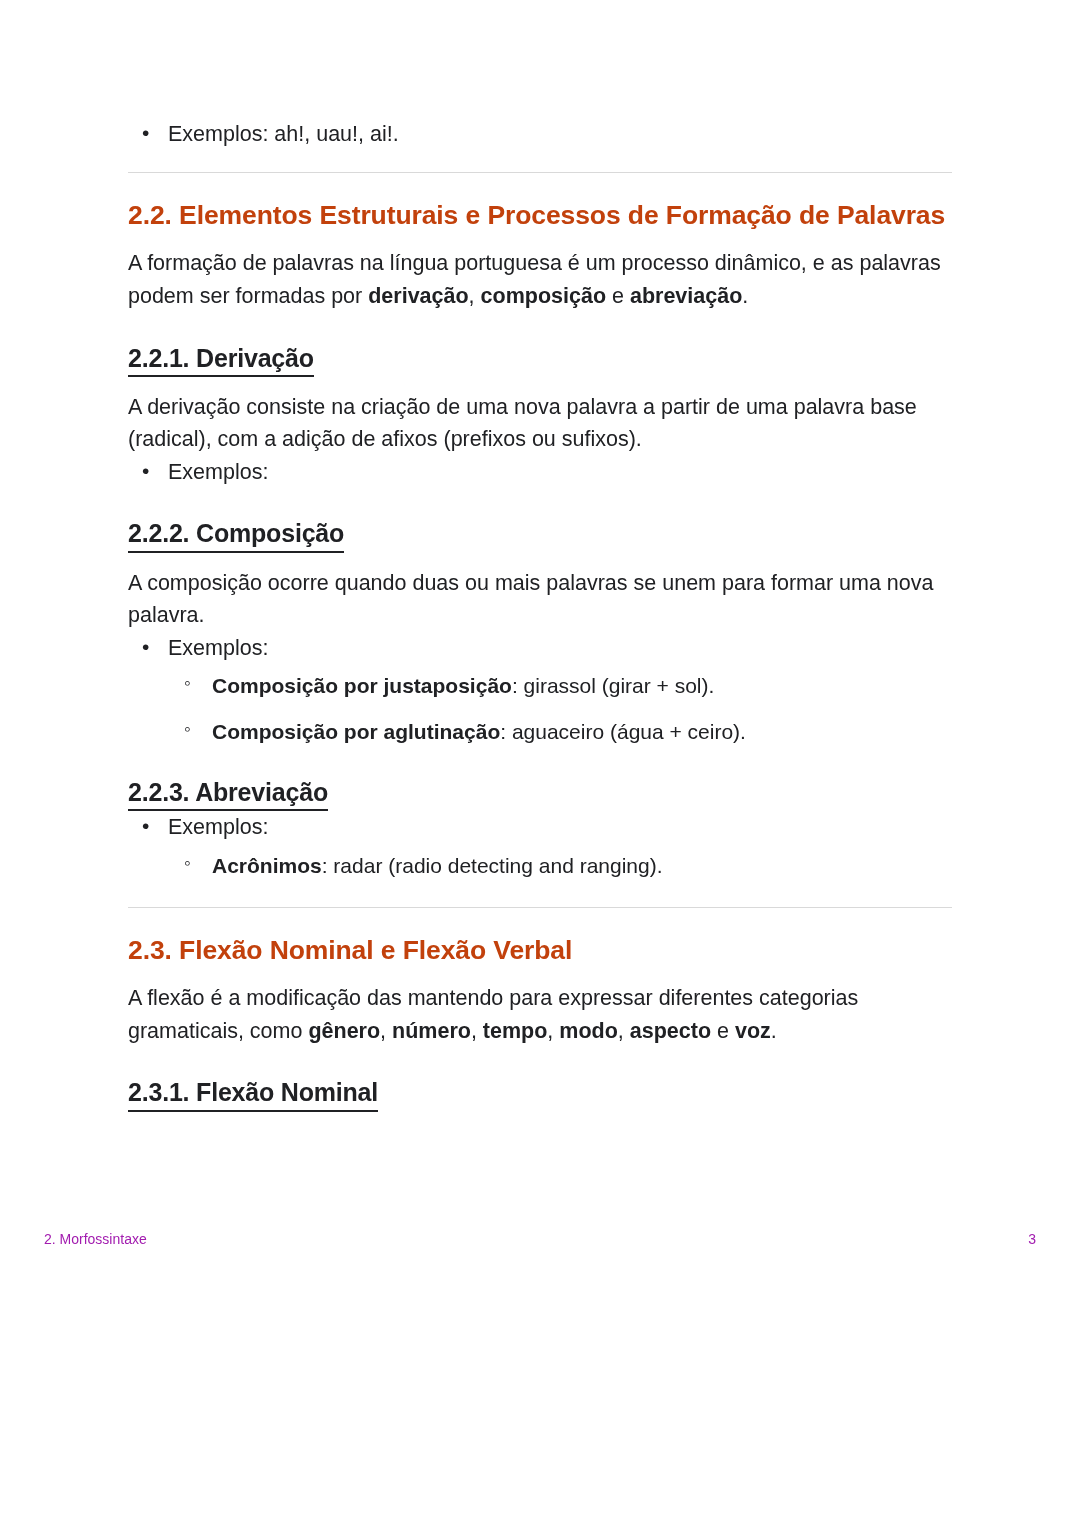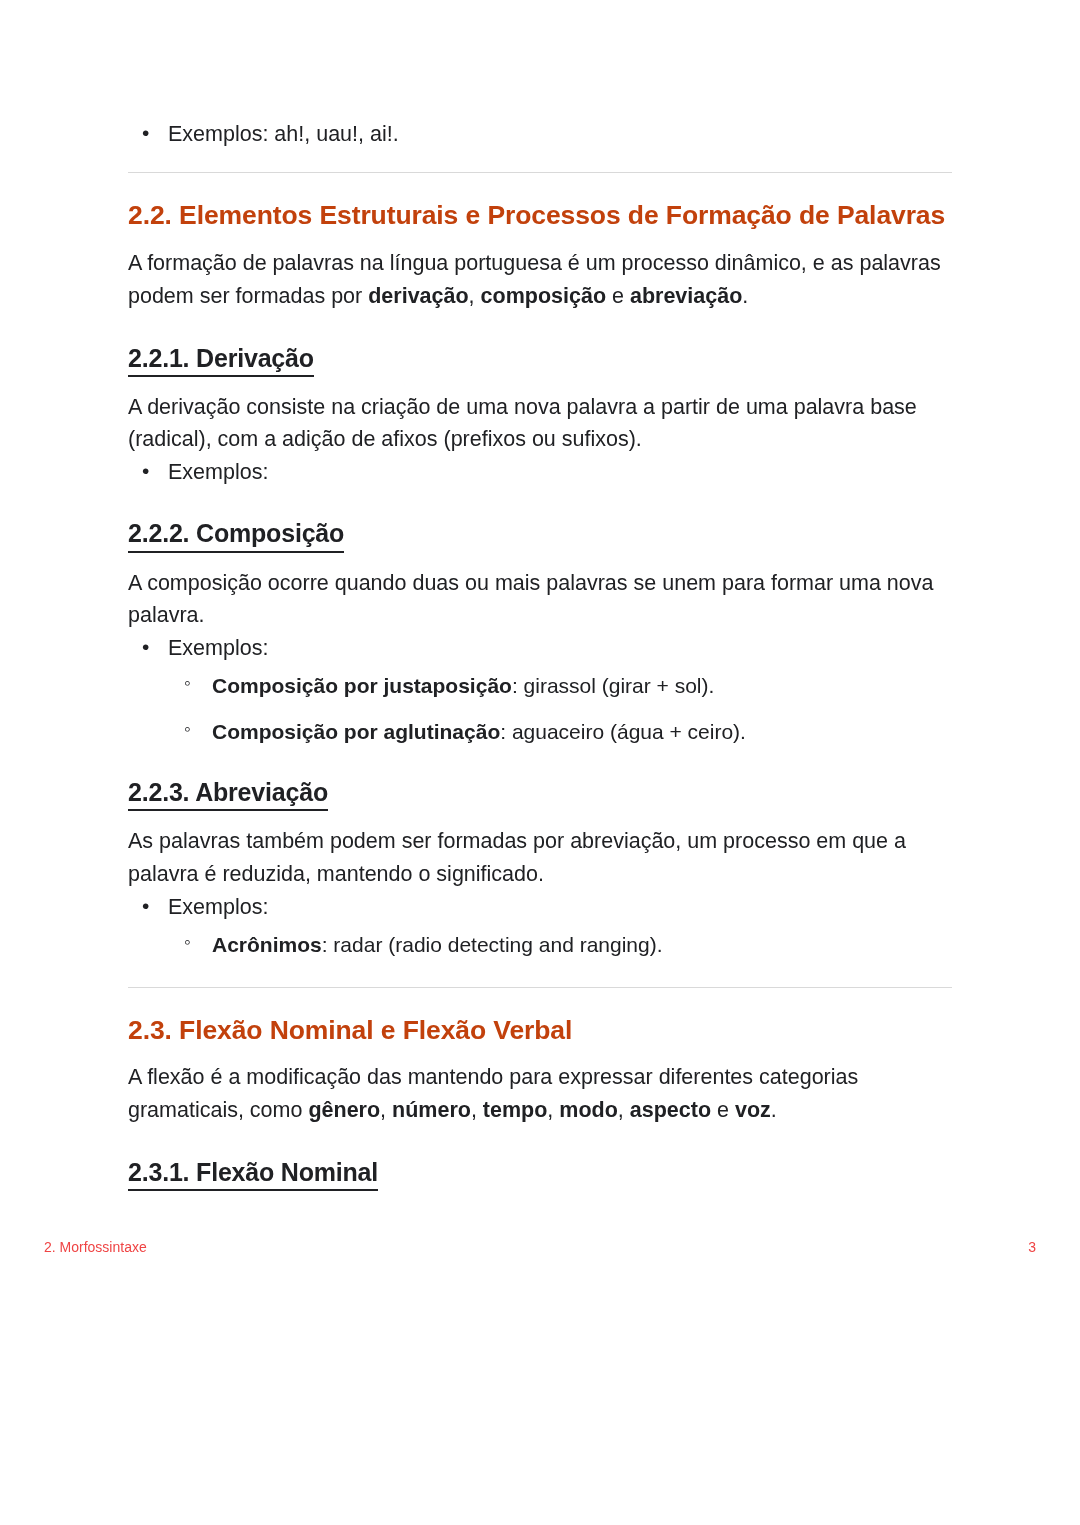--- a/index.html
+++ b/index.html
@@ -107,26 +107,26 @@
     color: #202124;
   }
 
   b { font-weight: bold; }
 
   
   .footer {
     position: absolute;
     left: 44px;
     right: 44px;
-    bottom: 34px;
+    bottom: 42px;
     display: flex;
     justify-content: space-between;
     align-items: center;
     font-size: 14px;
-    color: #ef4444;
+    color: #a21caf;
   }
 </style>
 </head>
 <body>
 
 <div class="page">
   <div class="content">
 
     <ul class="level1">
       <li>
@@ -159,21 +159,20 @@
           <ul class="level2">
             <li><b>Composição por justaposição</b><span>: girassol (girar + sol).</span></li>
             <li><b>Composição por aglutinação</b><span>: aguaceiro (água + ceiro).</span></li>
           </ul>
         </li>
       </ul>
     </div>
 
     <div class="subwrap">
       <h3 class="sub">2.2.3. Abreviação</h3>
-      <p class="body">As palavras também podem ser formadas por abreviação, um processo em que a palavra é reduzida, mantendo o significado.</p>
       <ul class="level1">
         <li>
           <span>Exemplos:</span>
           <ul class="level2">
             <li><b>Acrônimos</b><span>: radar (radio detecting and ranging).</span></li>
           </ul>
         </li>
       </ul>
     </div>
 

